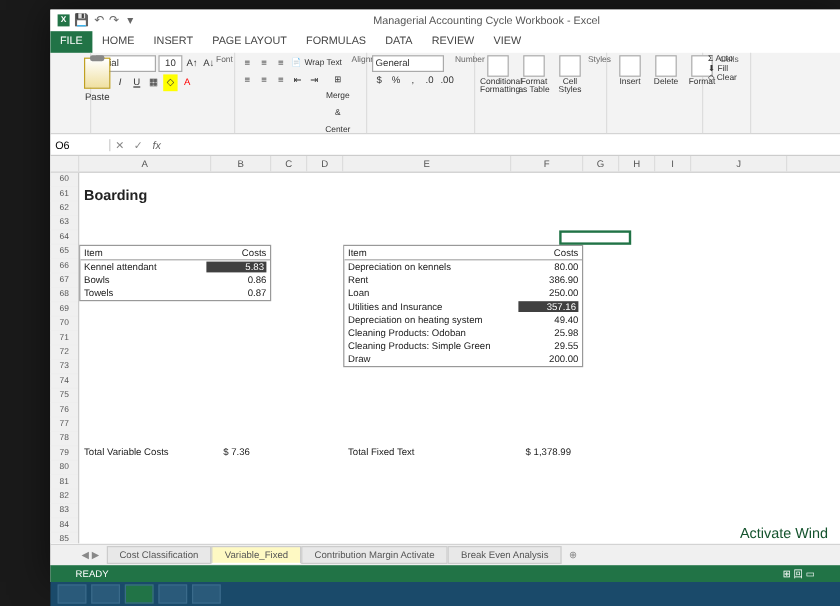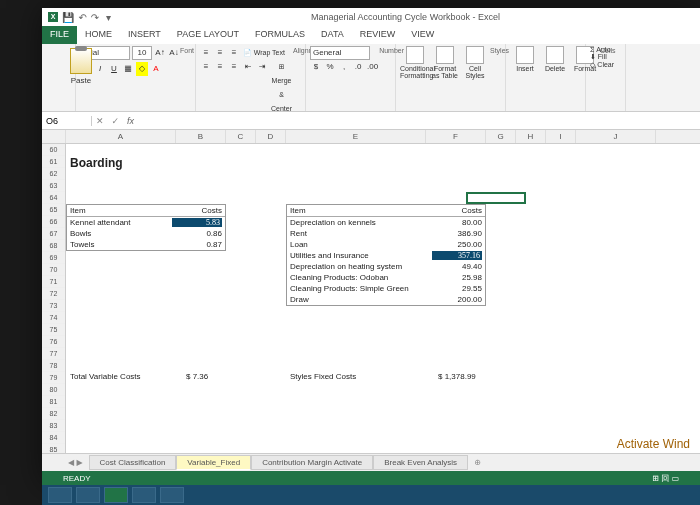--- a/index.html
+++ b/index.html
@@ -45,26 +45,26 @@
 .ch-rh { width:24px; }
 .rows { position:absolute; top:14px; left:0; bottom:0; width:24px; background:#f0f0f0; border-right:1px solid #ccc; }
 .rh { height:12px; font-size:7px; color:#555; text-align:center; line-height:12px; border-bottom:1px solid #eee; }
 .cells { position:absolute; top:14px; left:24px; right:0; bottom:0; font-size:8px; color:#222; }
 .sec-title { position:absolute; font-weight:bold; font-size:12px;text-align:right; }
 .tbl { position:absolute; border:1px solid #999; font-size:8px; }
 .tbl .hd { background:#fff; border-bottom:1px solid #aaa; padding:1px 3px; font-weight:normal; display:flex; }
 .tbl .rw { display:flex; padding:1px 3px; }
 .tbl .c1 { flex:1; }
 .tbl .c2 { width:50px; text-align:right; }
-.hl { background:#0c4a6e; color:#fff; padding:0 2px;font-family:Liberation Serif, serif; }
+.hl { background:#404040; color:#fff; padding:0 2px; }
 .sheet-tabs { height:18px; background:#f0f0f0; border-top:1px solid #ccc; display:flex; align-items:center; font-size:8px; padding-left:20px; gap:0; }
 .st { padding:2px 10px; border:1px solid #ccc; background:#e8e8e8; color:#555; }
 .st.active { background:#fef9c3; border-bottom-color:#fff; }
 .status { height:14px; background:#217346; color:#fff; font-size:8px; display:flex; align-items:center; padding:0 21px; justify-content:space-between; }
-.watermark { position:absolute; right:10px; bottom:34px; font-size:12px; color:#a16207; }
+.watermark { position:absolute; right:10px; bottom:34px; font-size:12px; color:#14532d; }
 .taskbar { position:absolute; bottom:0; left:42px; right:0; height:20px; background:#1a4a6a; display:flex; align-items:center; gap:4px; padding:0 6px; }
 .tb-app { width:24px; height:16px; background:#2a5a7a; border:1px solid #3a6a8a; }
 .sel-cell { position:absolute; border:2px solid #217346; pointer-events:none; }
 </style>
 </head>
 <body>
 
 <div class="monitor">
   <div class="titlebar">
     <div class="tb-left">
@@ -277,21 +277,21 @@
           </div>
           <div class="rw">
             <span class="c1">Cleaning Products: Simple Green</span>
             <span class="c2 ">29.55</span>
           </div>
           <div class="rw">
             <span class="c1">Draw</span>
             <span class="c2 ">200.00</span>
           </div>
         </div>
-      <div style="position:absolute;top:228px;left:224px;font-size:8px">Styles Fixed Costs</div>
+      <div style="position:absolute;top:228px;left:224px;font-size:8px">Total Fixed Text</div>
       <div style="position:absolute;top:228px;left:372px;font-size:8px;text-align:right">$ 1,378.99</div>
 
       <div class="sel-cell" style="top:48px;left:400px;width:60px;height:12px"></div>
     </div>
   </div>
 
   <div class="sheet-tabs">
     <span style="padding:0 6px;color:#888">◀ ▶</span>
     <div class="st">Cost Classification</div>
     <div class="st active">Variable_Fixed</div>

